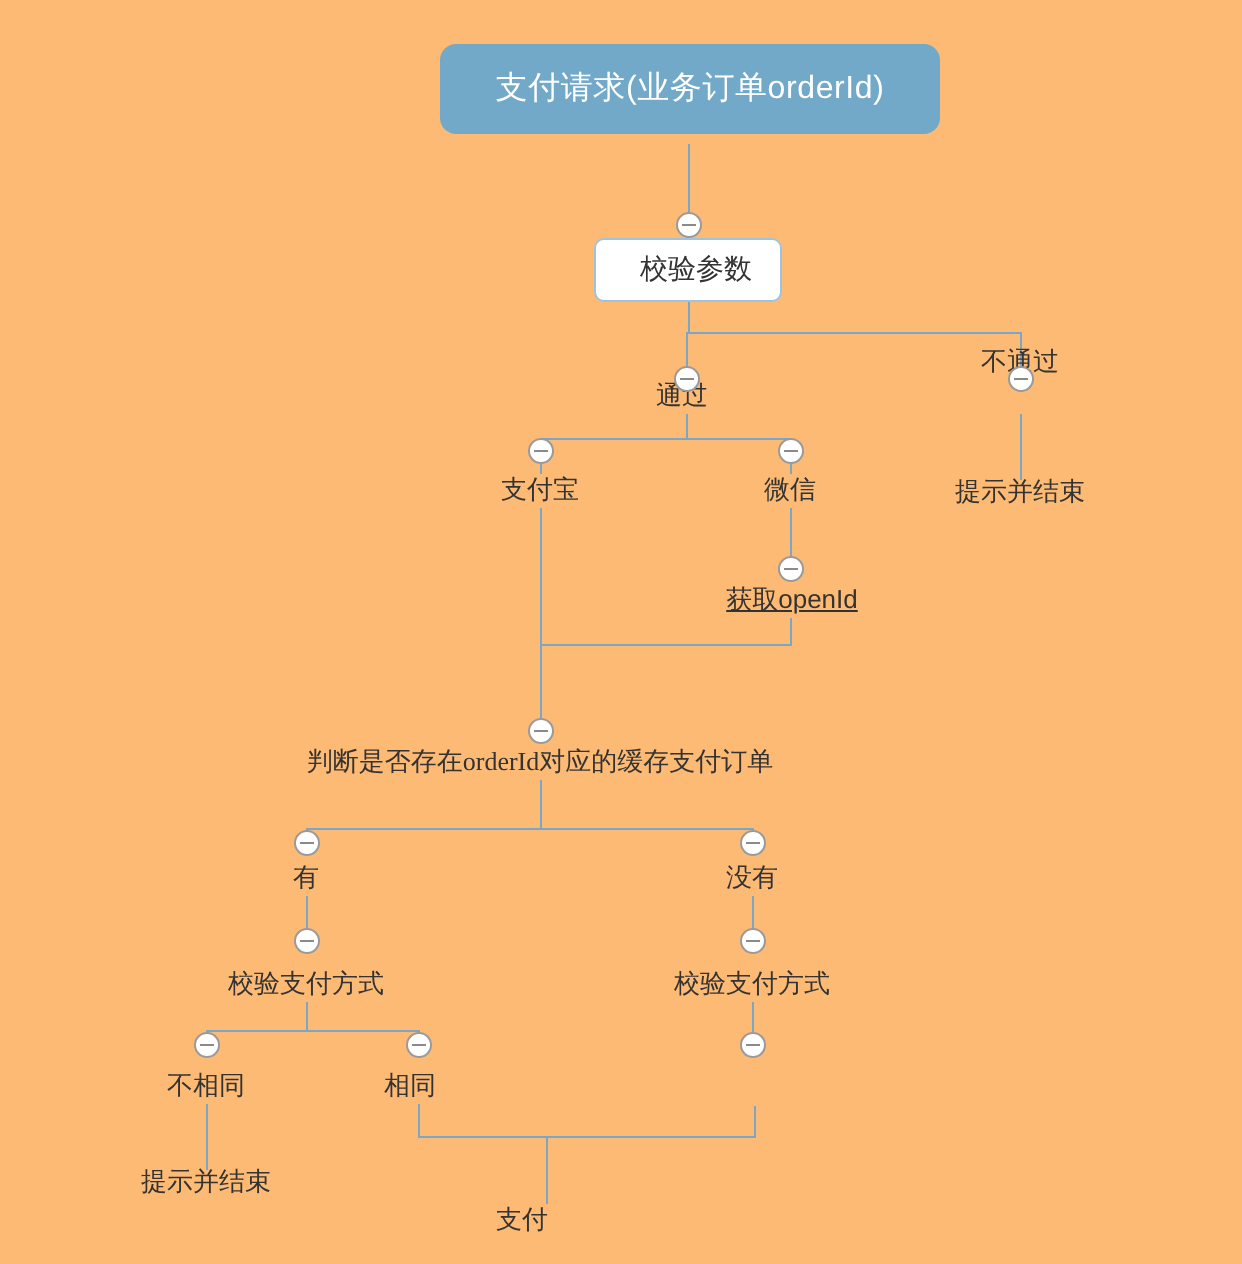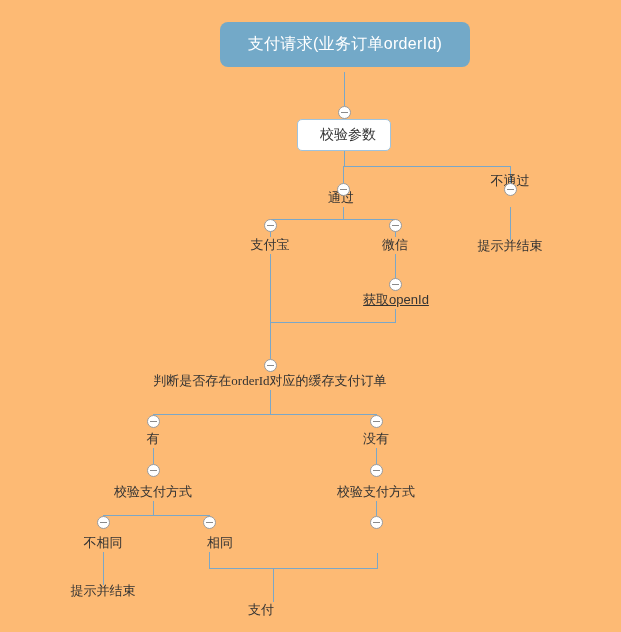--- a/index.html
+++ b/index.html
@@ -157,21 +157,21 @@
   <div class="line v" style="left:153px; top:501px; height:14px;"></div>
   <div class="line h" style="left:103px; top:515px; width:107px;"></div>
   <div class="line v" style="left:103px; top:515px; height:6px;"></div>
   <div class="line v" style="left:209px; top:515px; height:6px;"></div>
 
   <div class="toggle" style="left:97px; top:516px;"></div>
   <div class="toggle" style="left:203px; top:516px;"></div>
 
   <div class="node node-text" style="left:73px; top:534px; width:60px;">不相同</div>
 
-  <div class="node node-text" style="left:190px; top:534px; width:60px;">相同</div>
+  <div class="node node-text" style="left:175px; top:534px; width:60px;">相同</div>
 
   <div class="line v" style="left:103px; top:552px; height:33px;"></div>
   <div class="node node-text" style="left:59px; top:582px; width:88px;">提示并结束</div>
 
   <div class="line v" style="left:376px; top:448px; height:18px;"></div>
   <div class="toggle" style="left:370px; top:464px;"></div>
   <div class="node node-text" style="left:326px; top:483px; width:100px;">校验支付方式</div>
 
   <div class="line v" style="left:376px; top:501px; height:15px;"></div>
   <div class="toggle" style="left:370px; top:516px;"></div>

